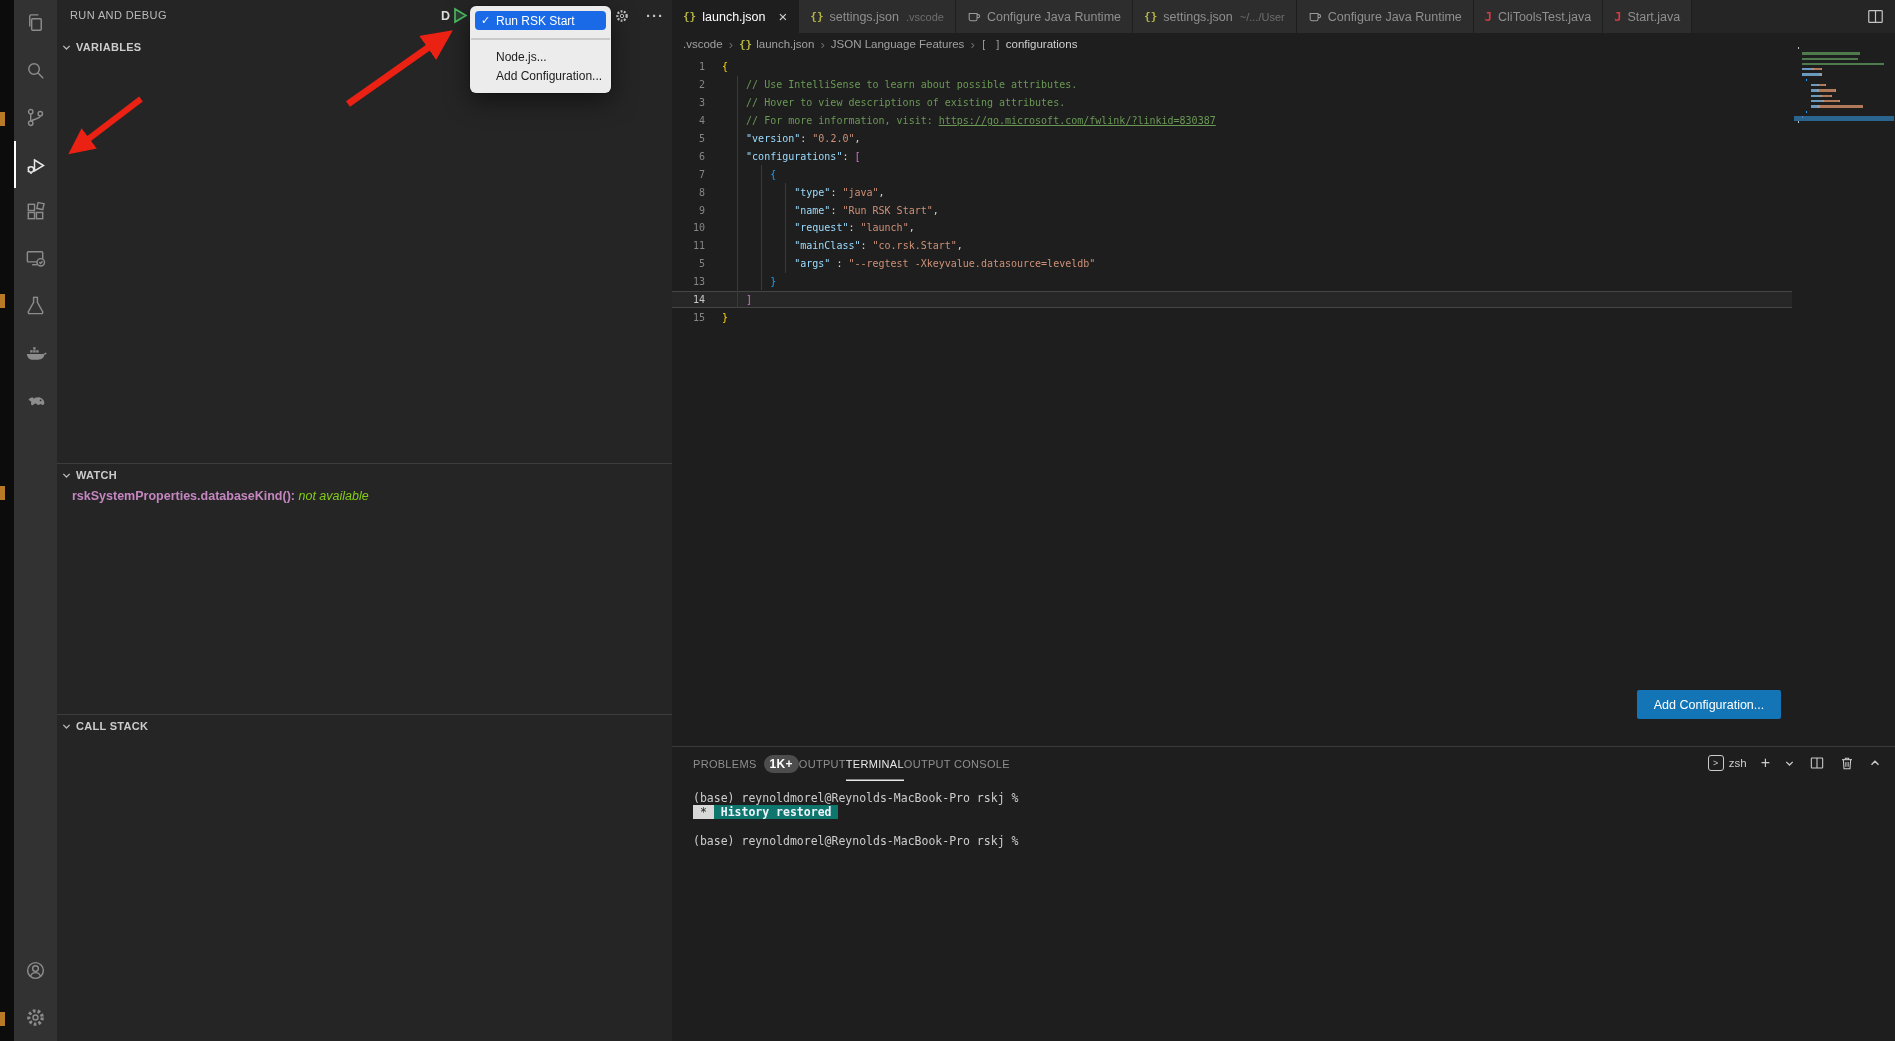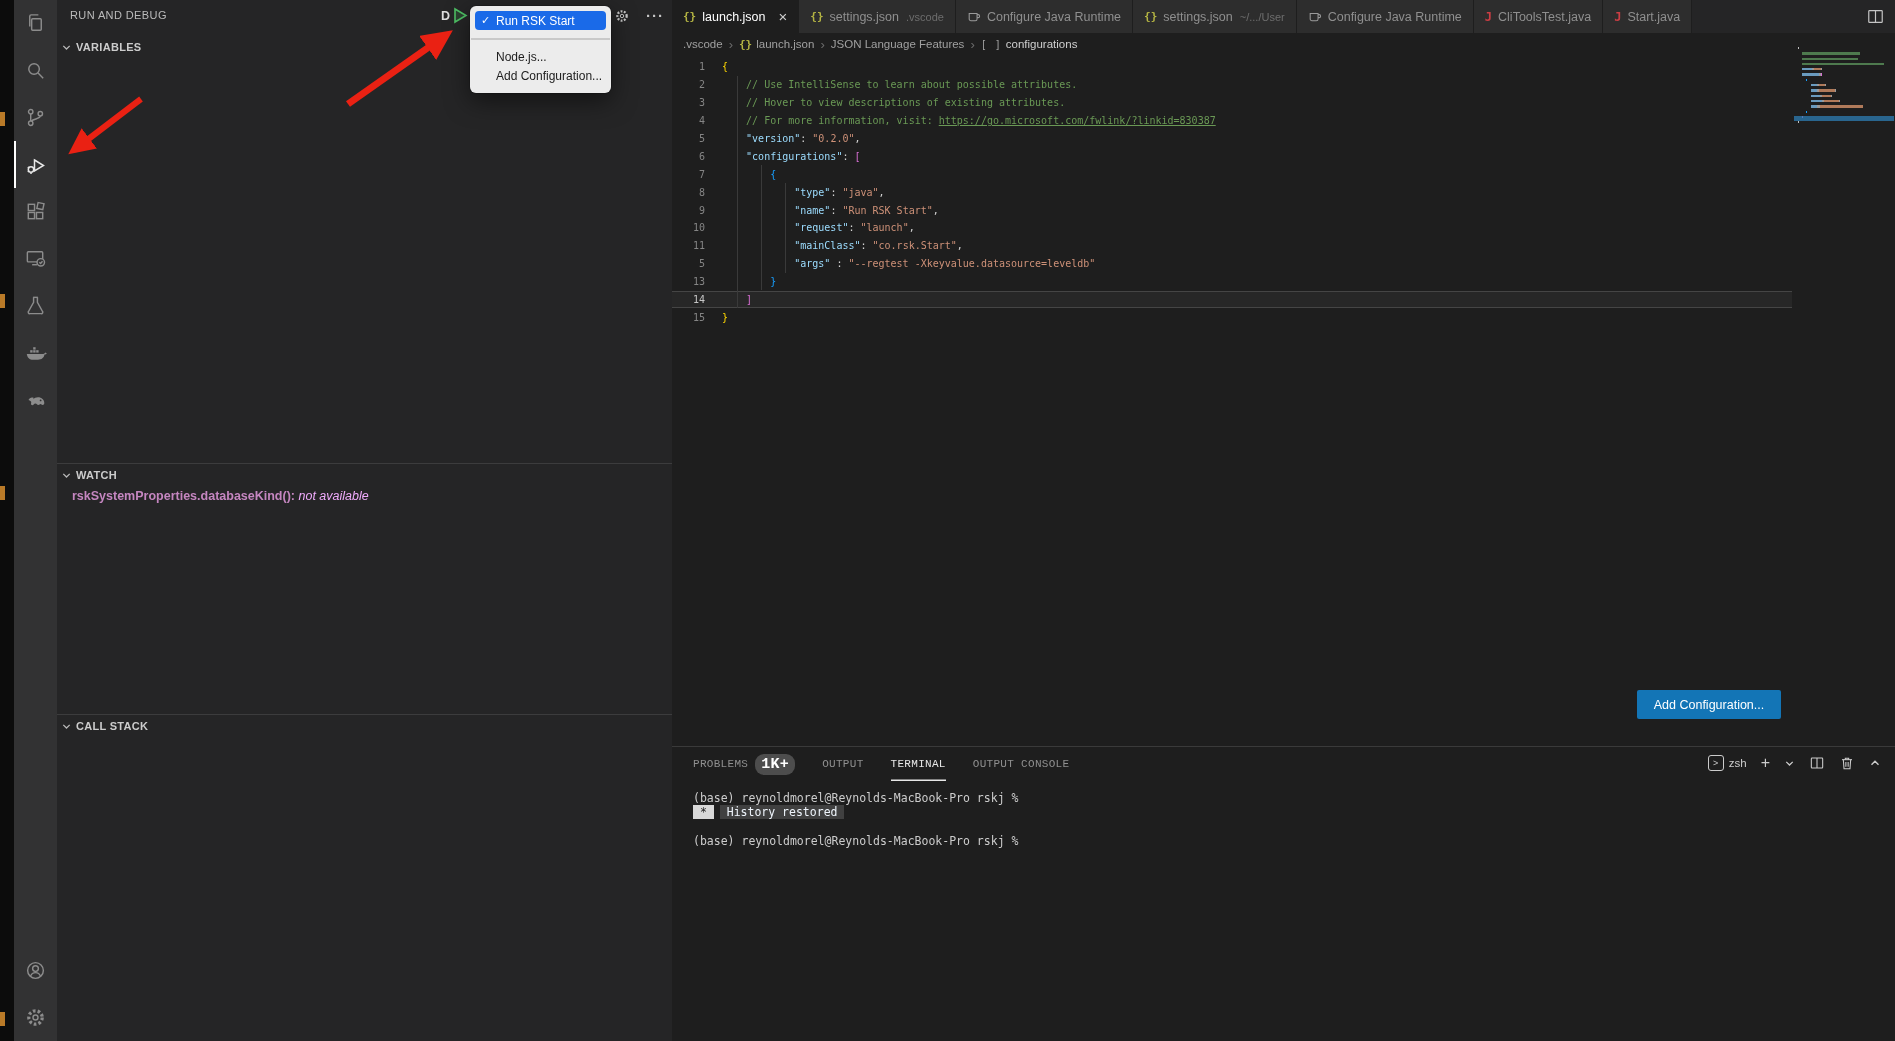--- a/index.html
+++ b/index.html
@@ -19,21 +19,21 @@
   .sb-title{position:absolute;left:13px;top:9px;font-size:11px;color:#bbbbbb;letter-spacing:.4px;}
   .sb-actions{position:absolute;top:8px;right:8px;display:flex;align-items:center;gap:16px;color:#c5c5c5;}
   .sb-ellipsis{font-size:15px;font-weight:bold;letter-spacing:1px;line-height:10px;}
   .sec{position:absolute;left:0;right:0;}
   .sec.bordered{border-top:1px solid rgba(204,204,204,0.14);margin-top:16px;}
   .sec-header{display:flex;align-items:center;height:22px;padding-left:4px;gap:4px;
               font-size:11px;font-weight:bold;color:#cccccc;letter-spacing:.3px;}
   .sec-header svg{color:#b8b8b8;}
   .watch-row{margin:3px 0 0 15px;font-size:12.5px;white-space:pre;}
   .watch-expr{color:#c586c0;font-weight:bold;}
-  .watch-val{color:#f0abfc;font-style:italic;}
+  .watch-val{color:#84cc16;font-style:italic;}
   .bp-row{margin-top:5px;padding-left:18px;display:flex;align-items:center;gap:9px;
           font-size:12.5px;color:#cccccc;}
   .bp-check{width:14px;height:14px;background:#ffffff;border-radius:3px;}
   
   .editor-region{position:absolute;left:672px;top:0;right:0;height:1041px;background:#1e1e1e;}
   .tabbar{position:relative;height:33px;background:#252526;display:flex;align-items:stretch;}
   .tab{display:flex;align-items:center;gap:6px;padding:0 11px;background:#2d2d2d;color:#8f8f8f;
        font-size:12.5px;border-right:1px solid #1e1e1e;white-space:nowrap;}
   .tab.active{background:#1e1e1e;color:#ffffff;}
   .tab .detail{font-size:11px;color:#6d6d6d;margin-left:1px;}
@@ -65,36 +65,36 @@
   .minimap{position:absolute;left:1126px;top:47px;width:92px;}
   .mm-line{display:flex;height:2.3px;margin-bottom:3px;}
   .mm-line span{display:block;height:100%;flex:none;}
   .mm-cursor{position:absolute;left:-4px;right:-4px;top:69px;height:5px;background:rgba(45,125,180,0.75);}
   
   .add-config{position:absolute;left:965px;top:690px;width:144px;height:29px;background:#1375b6;
               color:#ffffff;font-size:12.5px;border:none;border-radius:2px;display:flex;
               align-items:center;justify-content:center;font-family:inherit;}
   
   .panel{position:absolute;top:746px;left:0;right:0;bottom:0;border-top:1px solid #3a3a3a;background:#1e1e1e;}
-  .panel-tabs{display:flex;align-items:stretch;height:34px;padding-left:21px;gap:27px;
-              font-size:11px;letter-spacing:.3px;color:#8f8f8f;font-family:Liberation Mono, monospace;}
+  .panel-tabs{display:flex;align-items:stretch;height:34px;padding-left:21px;
+              font-size:11px;letter-spacing:.3px;color:#8f8f8f;}
   .ptab{display:flex;align-items:center;gap:7px;}
   .ptab.active{color:#e7e7e7;box-shadow:inset 0 -1.5px 0 #e7e7e7;}
-  .badge{background:#4d4d4d;color:#ffffff;font-size:15px;font-weight:bold;padding:2px 6px;border-radius:9px;}
+  .badge{background:#4d4d4d;color:#ffffff;font-size:12px;font-weight:bold;padding:2px 6px;border-radius:9px;}
   .panel-actions{position:absolute;right:14px;top:8px;display:flex;align-items:center;gap:14px;color:#cccccc;}
   .shell-chip{display:flex;align-items:center;gap:5px;}
   .shell-box{width:14px;height:14px;border:1px solid #cccccc;border-radius:3px;font-size:9px;
              display:flex;align-items:center;justify-content:center;}
   .shell-name{font-size:11.5px;}
   .pa-plus{font-size:16px;line-height:12px;}
   .terminal{padding:10px 0 0 21px;font-family:"DejaVu Sans Mono",monospace;font-size:11.5px;
             line-height:14.2px;color:#cccccc;}
   .tline{white-space:pre;}
   .tmark{background:#d8d8d8;color:#1e1e1e;}
-  .thl{background:#404040;color:#eef4fb;margin-left:6px;}
+  .thl{background:#0f766e;color:#eef4fb;margin-left:0;font-weight:bold;}
   
   .dropdown{position:absolute;left:470px;top:6px;width:141px;background:#ececec;border-radius:6px;
             box-shadow:0 8px 24px rgba(0,0,0,.5),0 0 0 1px rgba(0,0,0,.14);padding:5px 0 7px;
             z-index:50;font-size:12px;color:#1c1c1c;}
   .dd-item{height:19px;display:flex;align-items:center;padding-left:26px;position:relative;}
   .dd-item.selected{margin:0 5px;padding-left:21px;border-radius:4px;background:#1a6ae8;color:#ffffff;}
   .dd-check{position:absolute;left:6px;font-size:11px;}
   .dd-sep{height:1.5px;background:#c9c9c9;margin:8px 1px 8px;}
   
   .play-peek{position:absolute;left:441px;top:7px;z-index:40;display:flex;align-items:center;gap:3px;}

